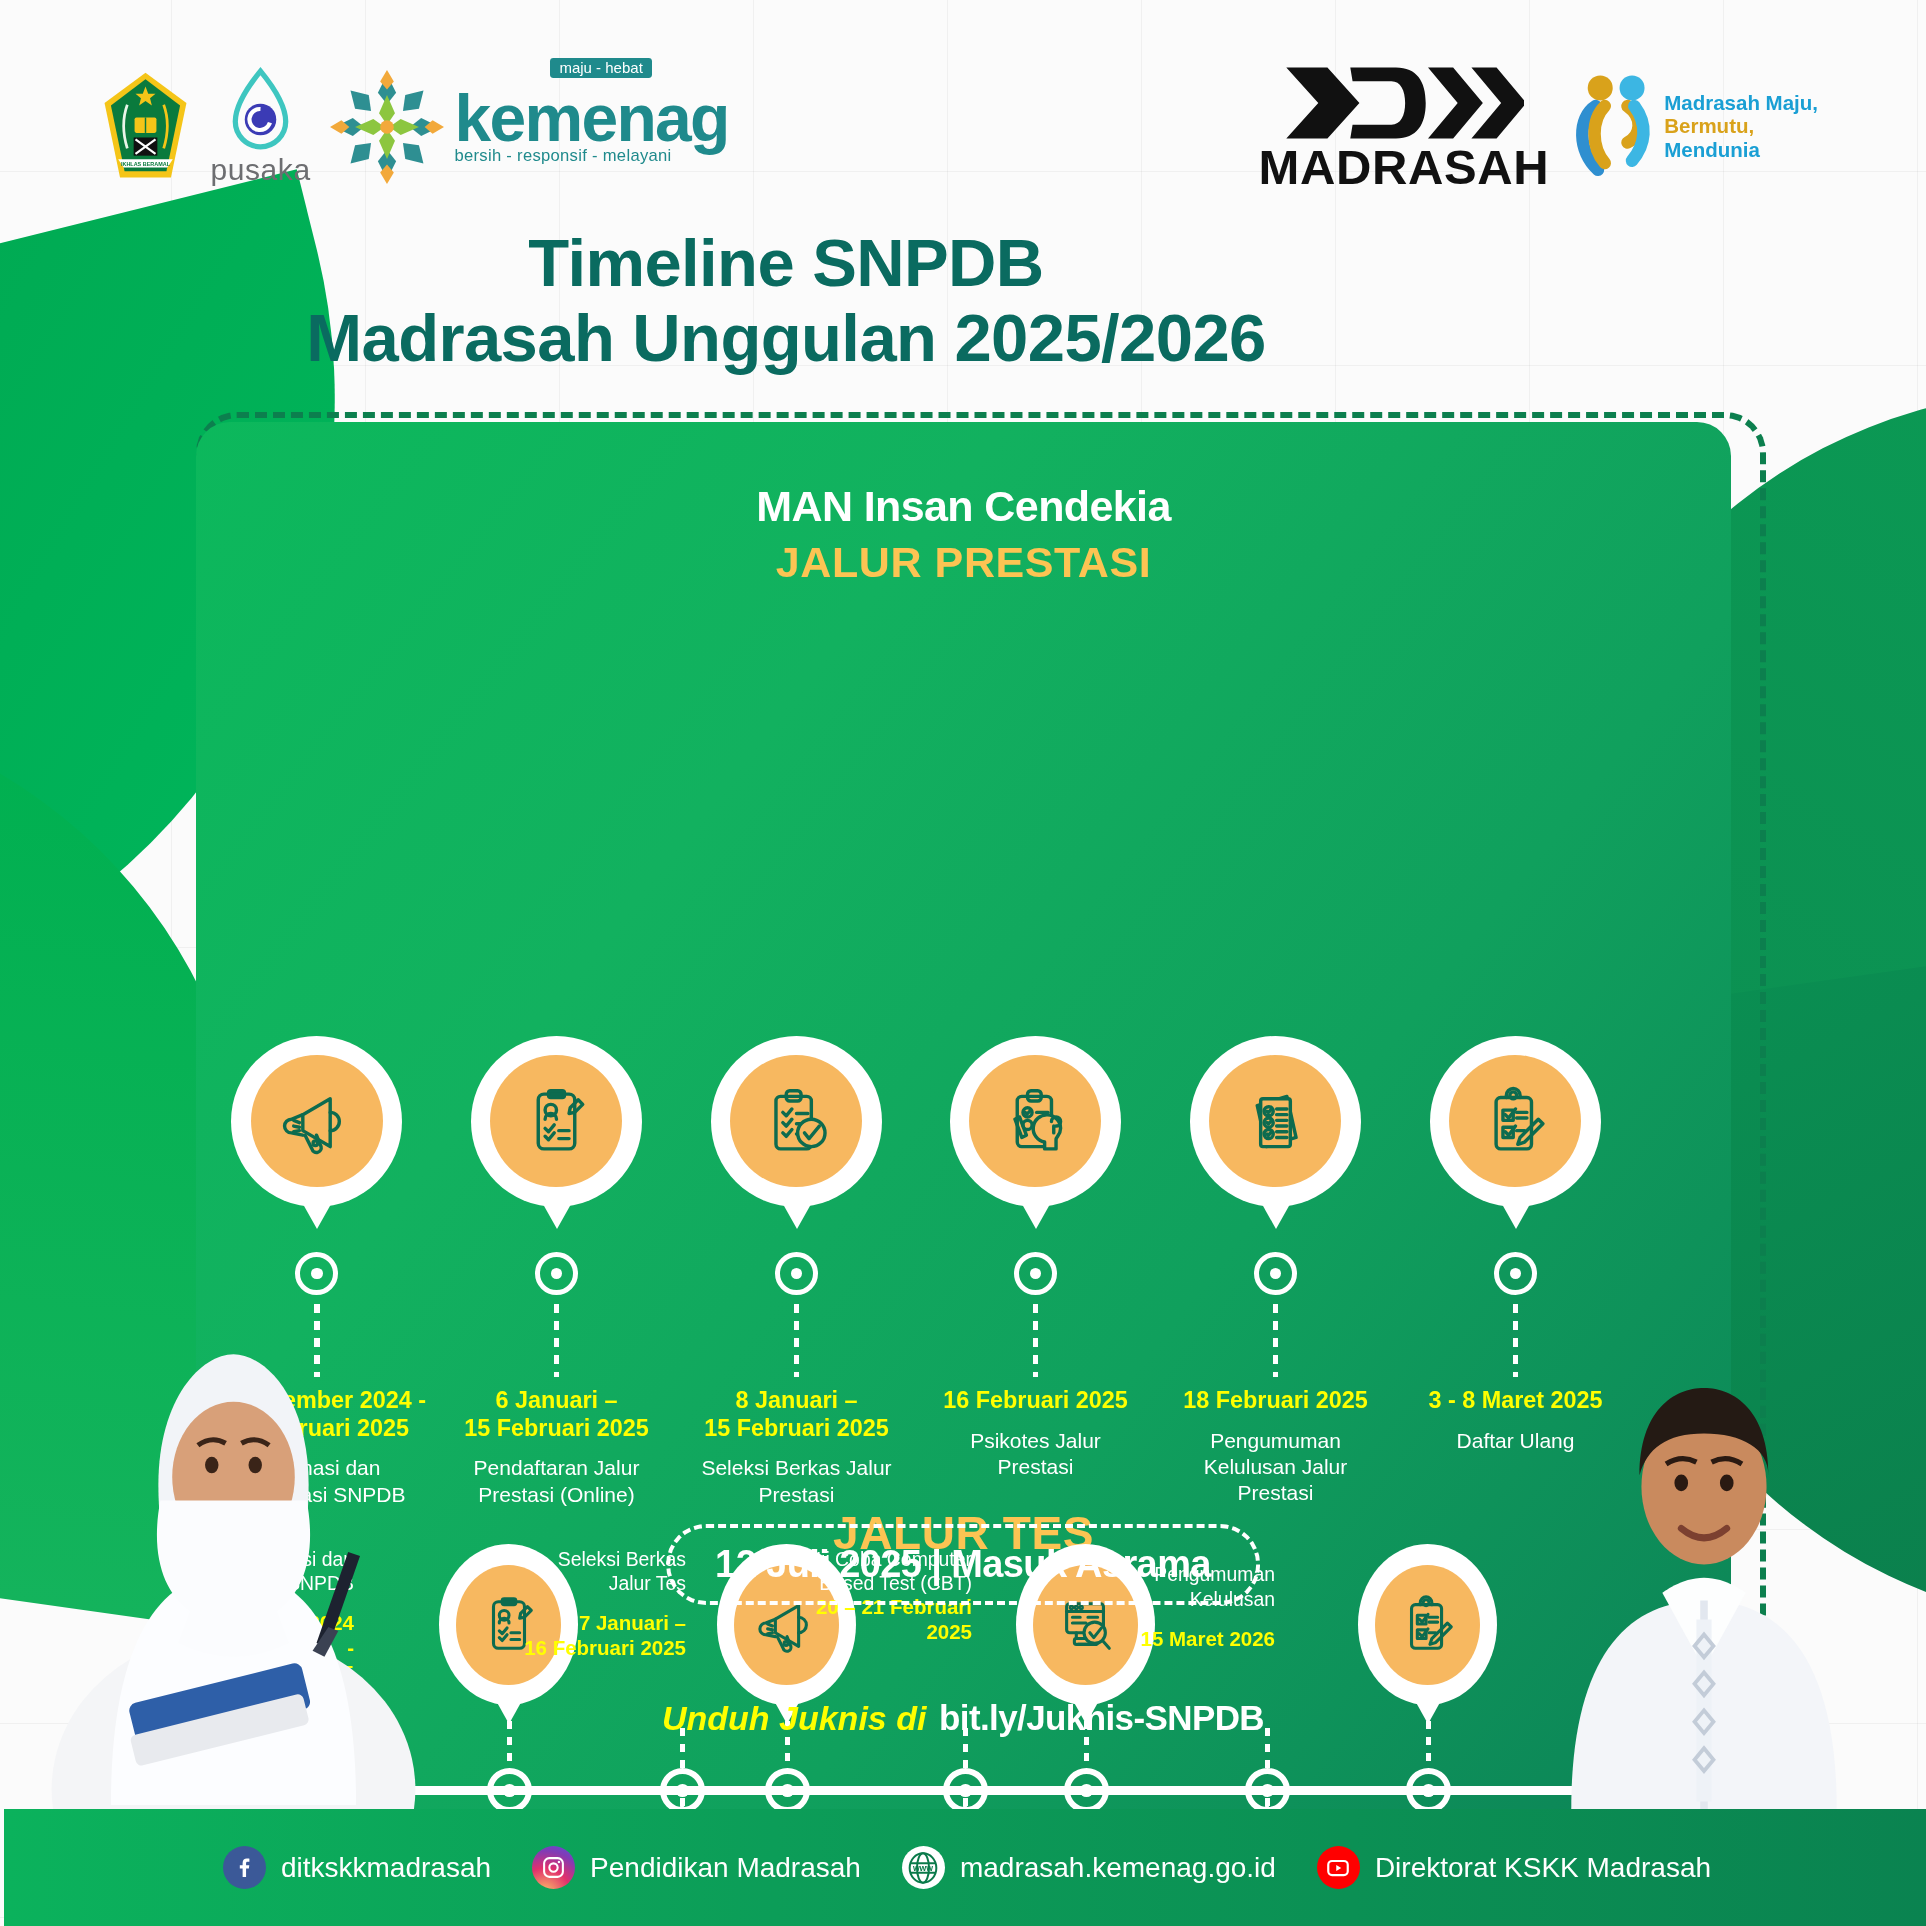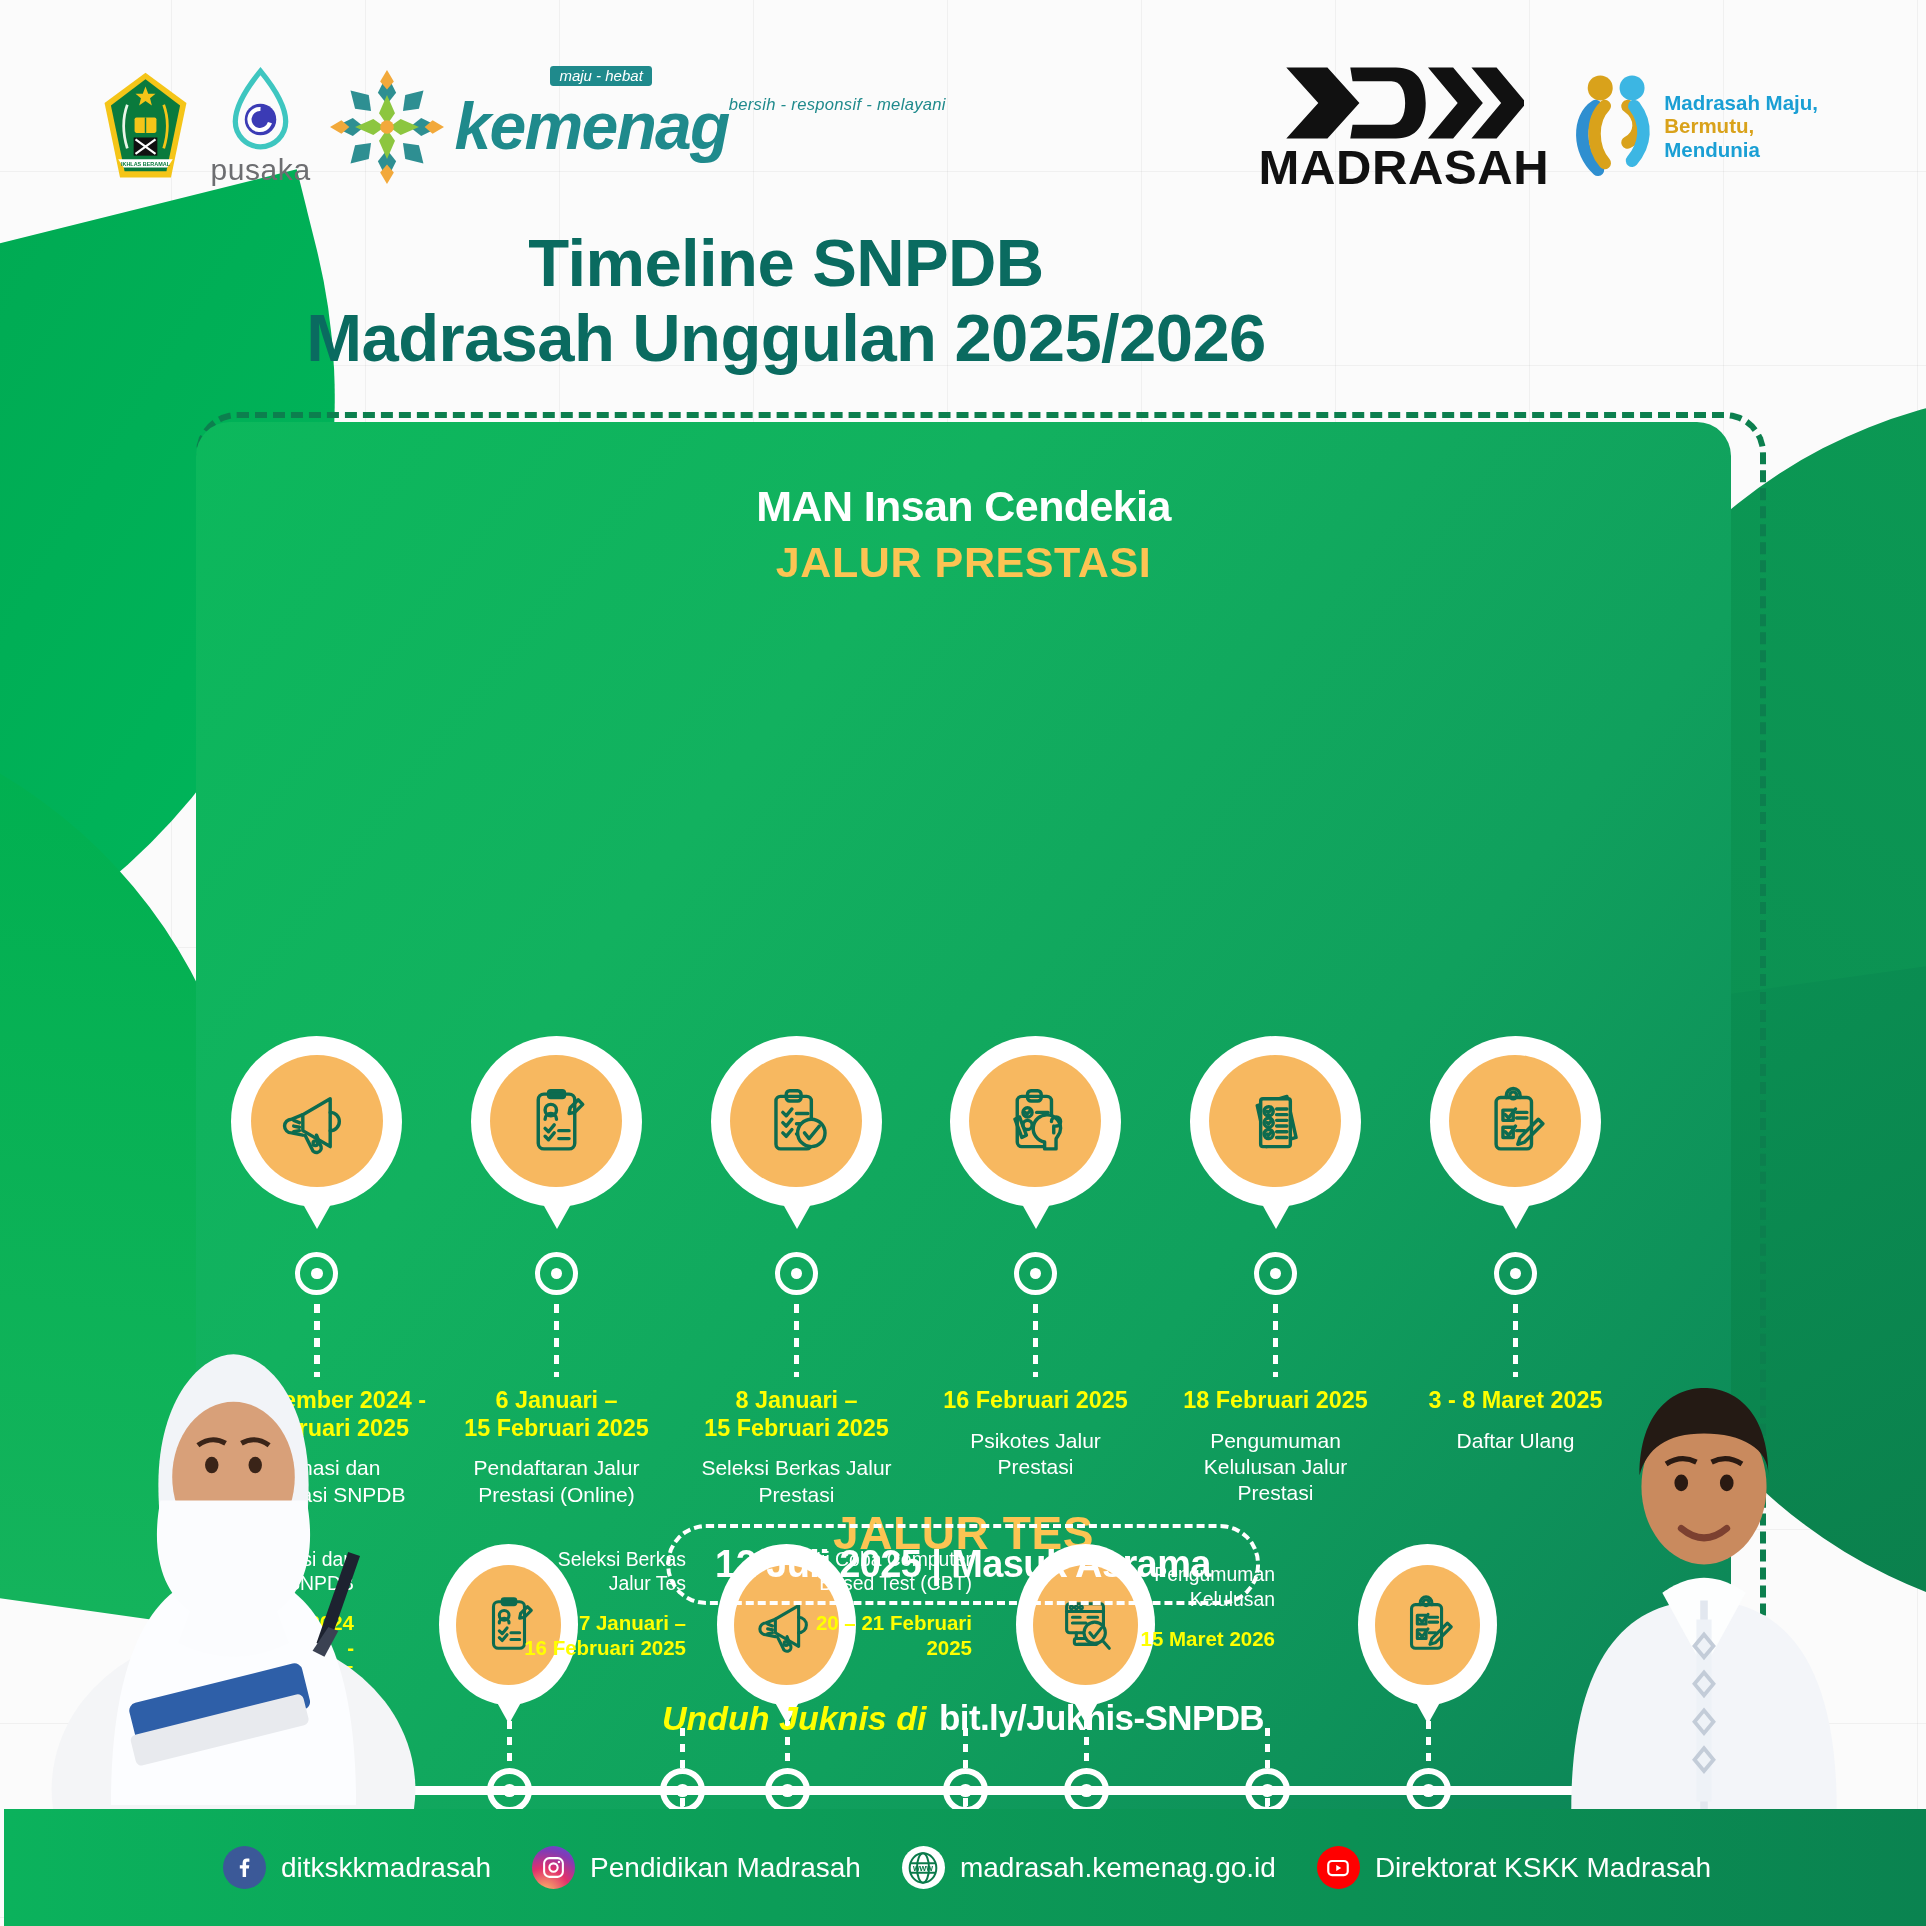--- a/index.html
+++ b/index.html
@@ -32,21 +32,21 @@
   .swoosh-right2{position:absolute;right:-297px;top:970px;width:599px;height:685px;
     background:linear-gradient(160deg,#0a8f52,#0b7d4c);border-radius:0 0 0 514px;transform:rotate(-8deg);}
 
   
   .logos-left{position:absolute;left:100px;top:66px;display:flex;align-items:center;gap:19.4px;}
   .logos-right{position:absolute;right:108px;top:63px;display:flex;align-items:center;gap:26px;}
   .logo-kemenag{width:91px;height:114px;}
   .pusaka{display:flex;flex-direction:column;align-items:center;gap:1.1px;}
   .pusaka-word{font-size:30px;color:#6d6e71;letter-spacing:0.6px;}
   .pendis{display:flex;align-items:center;gap:10.3px;}
-  .pendis-word{position:relative;display:flex;flex-direction:row;line-height:.9;font-style:italic;}
+  .pendis-word{position:relative;display:flex;flex-direction:column;line-height:.9;}
   .pendis-main{font-size:66px;font-weight:700;color:#1f8a8c;letter-spacing:-1.7px;}
   .pendis-sub{font-size:16.6px;color:#1f8a8c;letter-spacing:0.3px;margin-top:1.1px;}
   .pendis-badge{position:absolute;top:-31px;left:96px;background:#1f8a8c;color:#fff;
      font-size:15px;padding:3.4px 9px;border-radius:3.4px;white-space:nowrap;}
   .madrasah-logo{display:flex;flex-direction:column;align-items:center;}
   .madrasah-word{font-size:49px;font-weight:800;letter-spacing:0.6px;color:#111;line-height:.9;margin-top:2.3px;}
   .mbm{display:flex;align-items:center;gap:9px;}
   .mbm-txt{font-size:20.5px;line-height:1.15;font-weight:700;}
   .mbm-l1{color:#1a9fd4;} .mbm-l2{color:#d9a21b;} .mbm-l3{color:#1a9fd4;}
 
@@ -527,21 +527,21 @@
       <div class="txt2 align-r" style="left:-30px;top:-28.5px;">
         <div class="t2-label">Informasi dan<br>Sosialisasi SNPDB</div>
         <div class="t2-date" style="margin-top:16px;">27 Desember 2024 -<br>15 Februari 2025</div>
       </div>
       <div class="txt2 align-r" style="left:302px;top:-28.5px;">
         <div class="t2-label">Seleksi Berkas<br>Jalur Tes</div>
         <div class="t2-date" style="margin-top:16px;">7 Januari –<br>16 Februari 2025</div>
       </div>
       <div class="txt2 align-r" style="left:588px;top:-28.5px;">
         <div class="t2-label">Uji Coba Computer<br>Based Test (CBT)</div>
-        <div class="t2-date" style="margin-top:16px;">20 – 21 Februari<br>2025</div>
+        <div class="t2-date" style="">20 – 21 Februari<br>2025</div>
       </div>
       <div class="txt2 align-r" style="left:891px;top:-12.6px;">
         <div class="t2-label">Pengumuman<br>Kelulusan</div>
         <div class="t2-date" style="margin-top:16px;">15 Maret 2026</div>
       </div>
 
       <div class="bub2" style="left:159px;top:247px;">
         <div class="white"></div>
           <div class="taildn"></div>
         <div class="inner">

